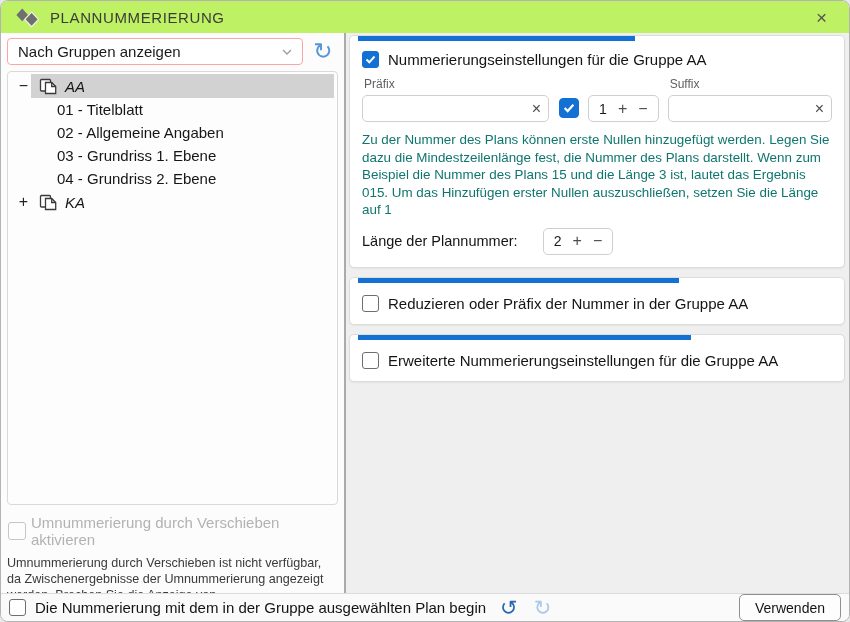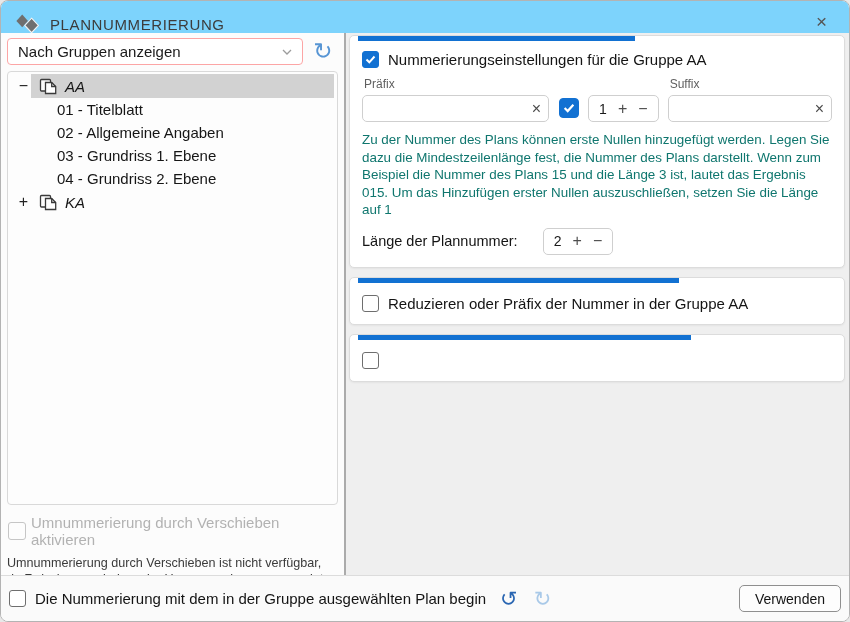--- a/index.html
+++ b/index.html
@@ -2,21 +2,21 @@
 <html lang="de"><head>
 <meta charset="utf-8">
 <style>
   * { box-sizing: border-box; margin: 0; padding: 0; }
   html,body { background:#e8e8e8; font-family:"Liberation Sans", sans-serif; }
   .dialog{
     width:850px; height:622px; background:#fcfcfc; border:1px solid #b3b3b3;
     border-radius:8px; overflow:hidden; position:relative; display:flex; flex-direction:column;
   }
   
-  .titlebar{ height:32px; background:#7dd3fc; display:flex; align-items:flex-end; padding:0 14px; flex:none; }
+  .titlebar{ height:32px; background:#bef264; display:flex; align-items:center; padding:0 14px; flex:none; }
   .logo{ width:26px; height:20px; display:inline-flex; flex:none; }
   .title{ font-size:15px; color:#3c3c3c; letter-spacing:.6px; margin-left:9px; }
   .close-btn{ margin-left:auto; font-size:19px; color:#555; line-height:1; padding:2px 8px; cursor:default; }
   
   .main{ flex:1; display:flex; min-height:0; }
   .left{ width:343px; flex:none; background:#fcfcfc; padding:5px 6px 0 6px; display:flex; flex-direction:column; }
   .divider{ width:2px; flex:none; background:#ababab; }
   .right{ flex:1; background:#efefef; padding:2px 4px 0 3px; }
   
   .combo-row{ display:flex; align-items:center; gap:5px; flex:none; }
@@ -68,21 +68,21 @@
   .clear-x{ position:absolute; right:8px; top:50%; transform:translateY(-52%); font-size:16px; color:#4a4a4a; line-height:1; cursor:default; }
   .mid-cb{ margin:0 9px 4px 10px; align-self:flex-end; }
   .spinner{ height:27px; border:1px solid #cfcfcf; border-radius:5px; background:#fff;
             display:inline-flex; align-items:center; padding:0 10px; gap:11px; flex:none; }
   .spin-val{ font-size:14px; color:#1a1a1a; min-width:8px; text-align:center; }
   .spin-btn{ font-size:16px; color:#4d4d4d; line-height:1; cursor:default; }
   .desc{ margin-top:9px; font-size:13.4px; line-height:1.31; color:#0f766e; }
   .length-row{ margin-top:9px; display:flex; align-items:center; gap:25px; }
   .length-label{ font-size:14.5px; color:#141414; }
   
-  .footer{ height:46px; flex:none; background:#fafafa; border-top:1px solid #dcdcdc;
+  .footer{ height:28px; flex:none; background:#fafafa; border-top:1px solid #dcdcdc;
            display:flex; align-items:center; gap:9px; padding:0 8px; }
   .footer-label{ font-size:15px; color:#141414; }
   .undo{ font-size:21px; color:#2a66b2; line-height:1; margin-left:5px; cursor:default; }
   .redo{ font-size:21px; color:#a9c9e8; line-height:1; margin-left:7px; cursor:default; }
   .spacer{ flex:1; }
   .apply-btn{
     height:27px; padding:0 15px; background:#fdfdfd; border:1px solid #8f8f8f; border-radius:5px;
     font-size:14px; color:#141414; font-family:"Liberation Sans",sans-serif; cursor:default;
   }
 </style>
@@ -230,20 +230,21 @@
             <span class="head-label">Reduzieren oder Präfix der Nummer in der Gruppe AA</span>
           </div>
         </div>
       </div>
 
       <div class="card">
         <div class="accent-bar bar-w3"></div>
         <div class="card-inner slim">
           <div class="head-row">
             <span class="cb"></span>
+            <span class="head-label">Erweiterte Nummerierungseinstellungen für die Gruppe AA</span>
           </div>
         </div>
       </div>
 
     </div>
   </div>
 
   <div class="footer">
     <span class="cb"></span>
     <span class="footer-label">Die Nummerierung mit dem in der Gruppe ausgewählten Plan begin</span>

